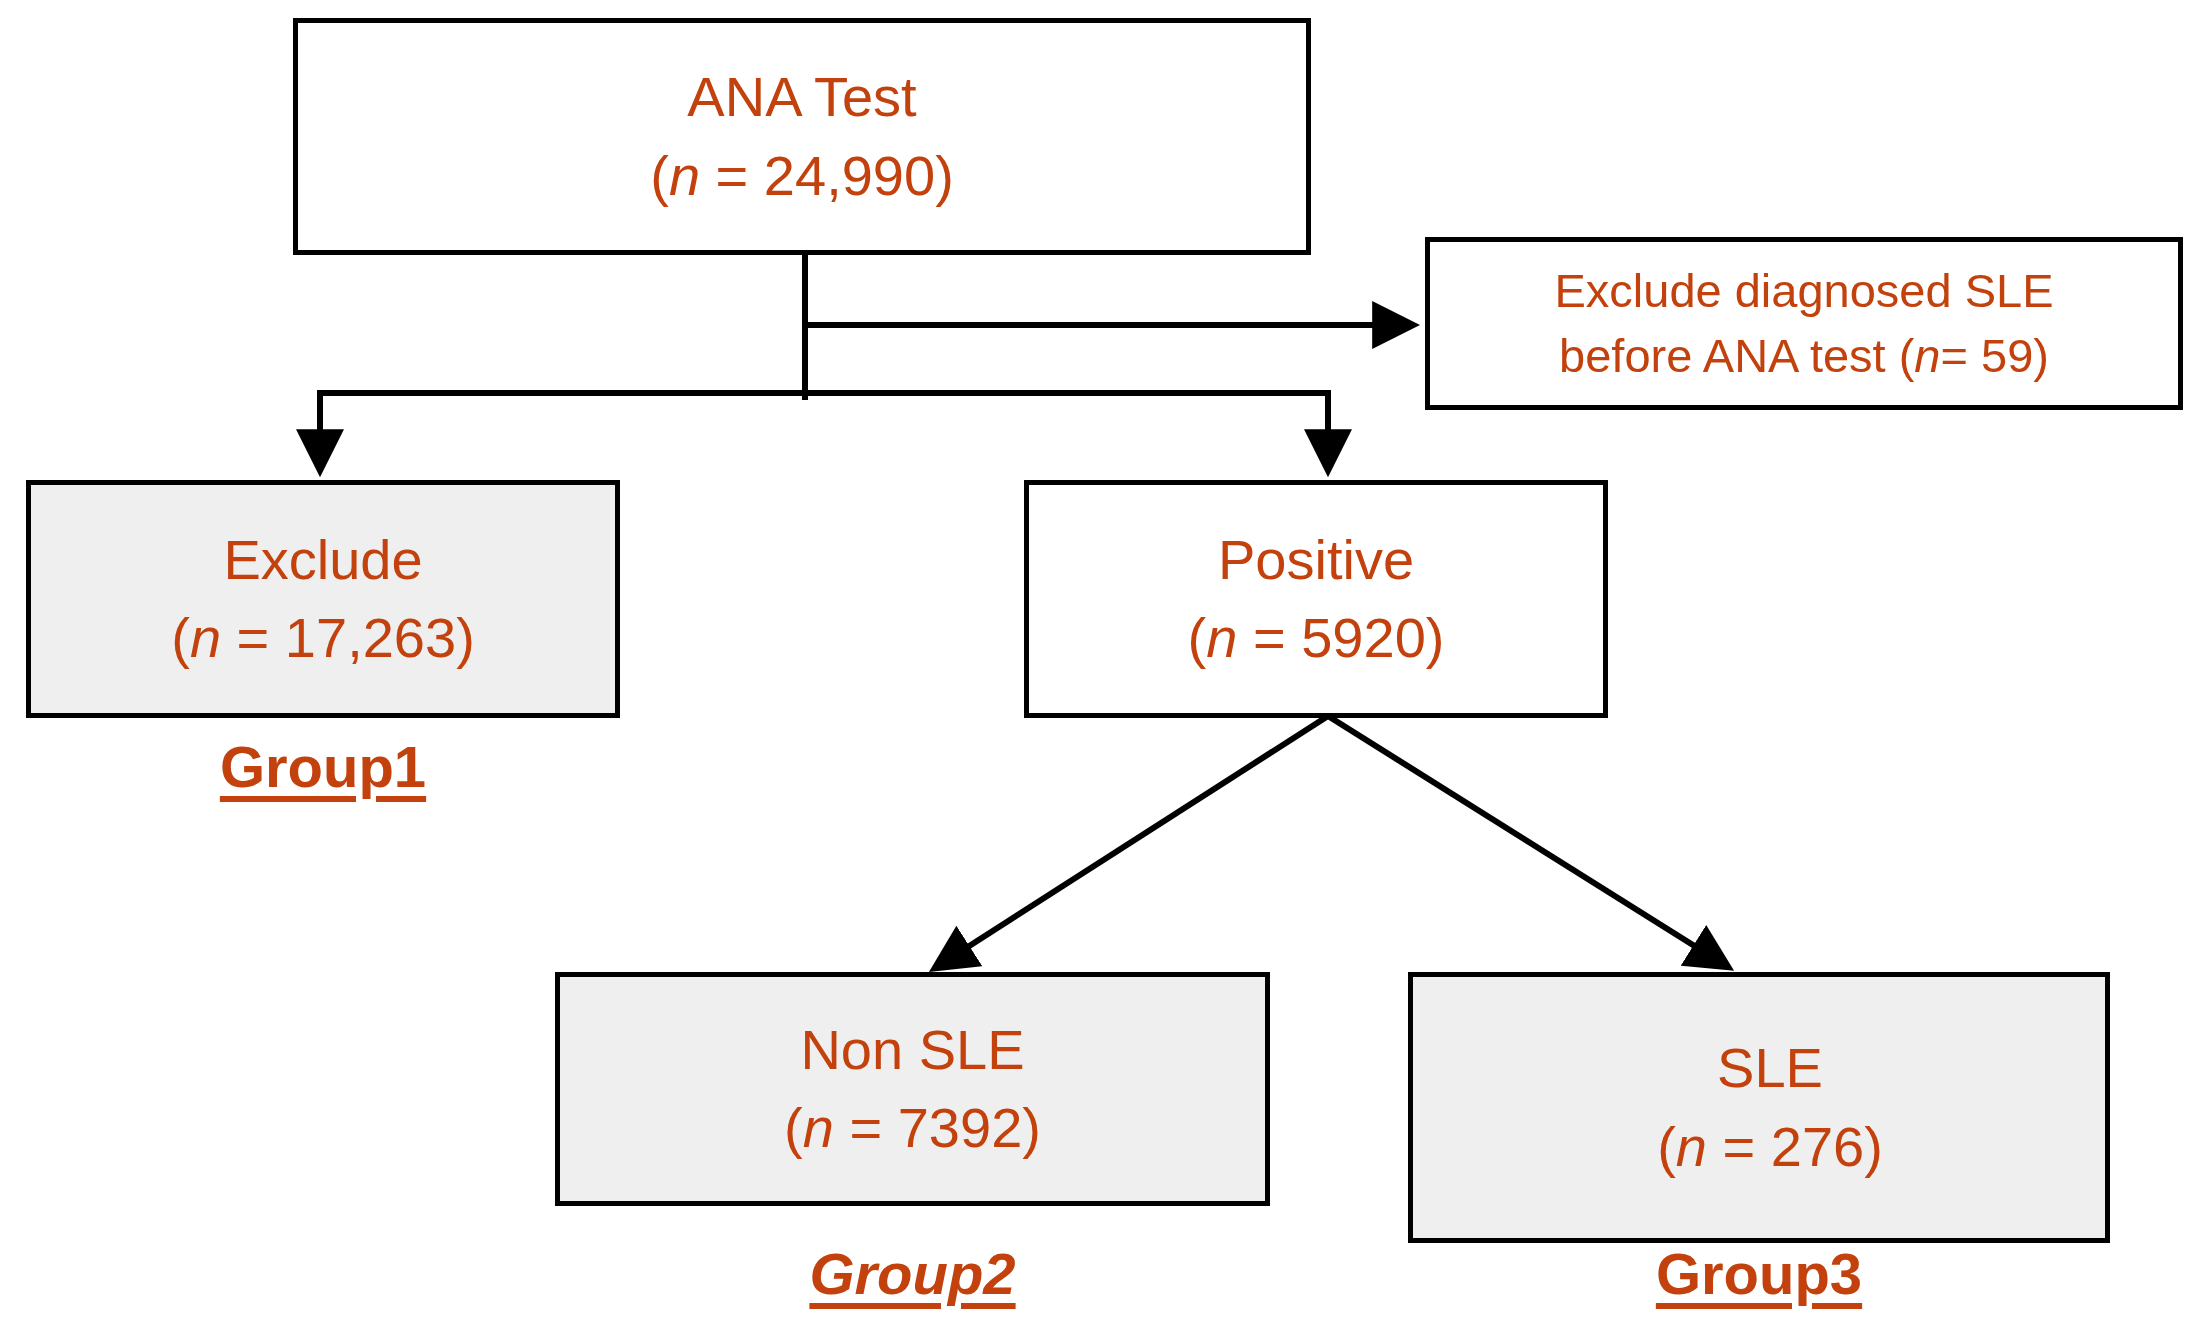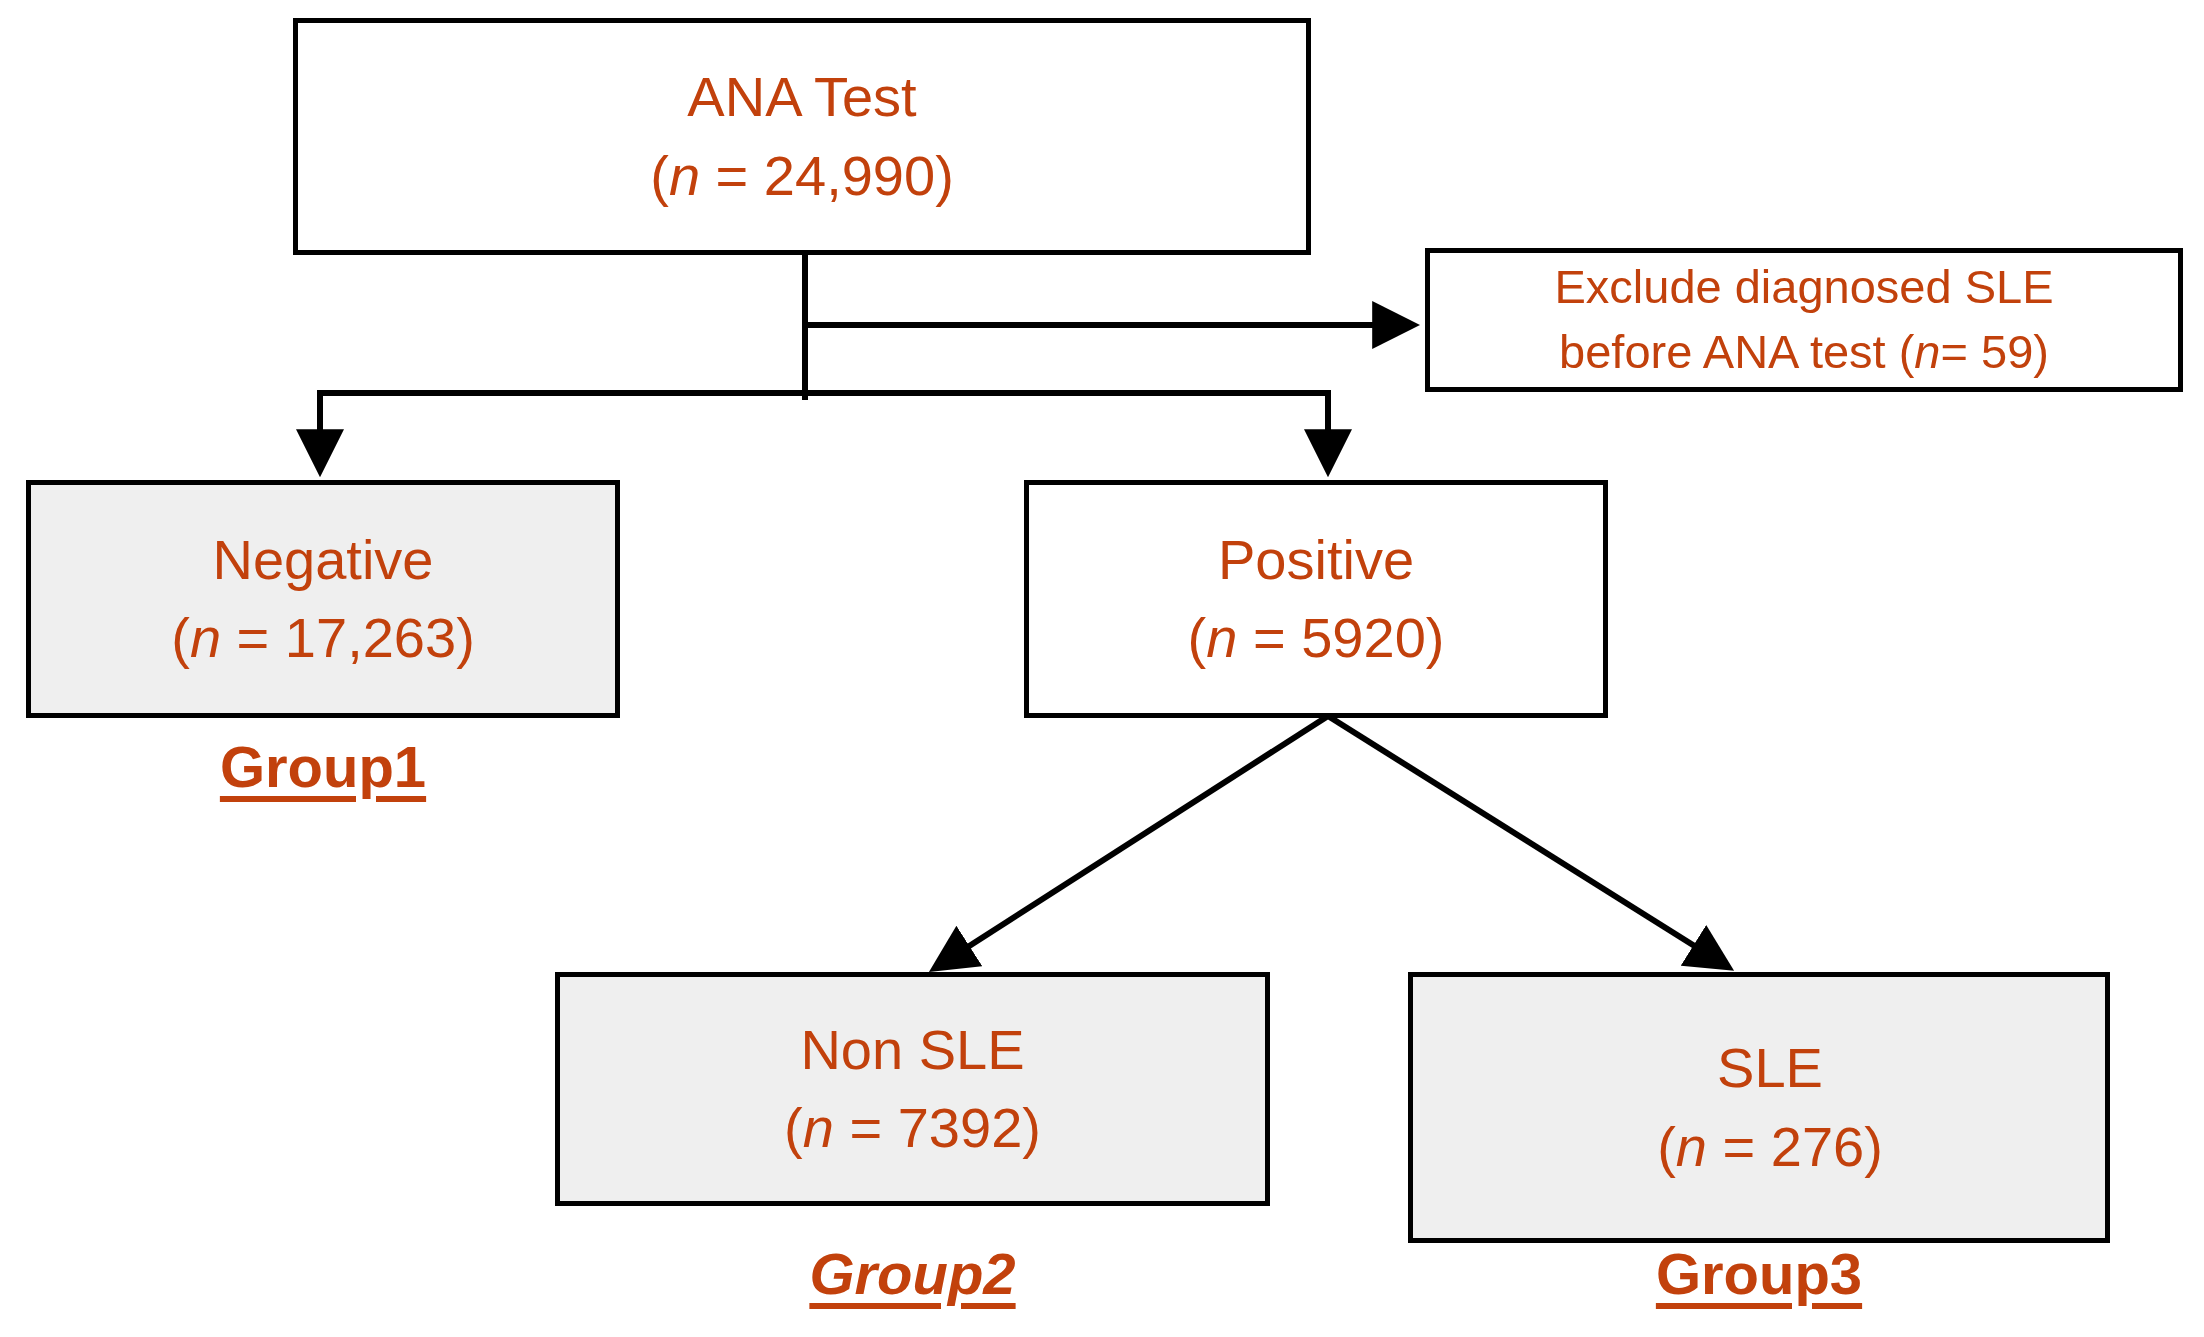--- a/index.html
+++ b/index.html
@@ -82,29 +82,29 @@
     <line x1="1328" y1="716" x2="1728" y2="967" marker-end="url(#arrowhead)"></line>
   </svg>
 
   <div class="node white" style="left:293px; top:18px; width:1018px; height:237px;">
     <div class="line">ANA Test</div>
     <div class="line">
       <span>(</span><span class="n-italic">n</span><span> = 24,990)</span>
     </div>
   </div>
 
-  <div class="node white small" style="left:1425px; top:248px; width:758px; height:144px;">
+  <div class="node white small" style="left:1425px; top:237px; width:758px; height:173px;">
     <div class="line">Exclude diagnosed SLE</div>
     <div class="line">
       <span>before ANA test (</span><span class="n-italic">n</span><span>= 59)</span>
     </div>
   </div>
 
   <div class="node shaded" style="left:26px; top:480px; width:594px; height:238px;">
-    <div class="line">Negative</div>
+    <div class="line">Exclude</div>
     <div class="line">
       <span>(</span><span class="n-italic">n</span><span> = 17,263)</span>
     </div>
   </div>
 
   <div class="node white" style="left:1024px; top:480px; width:584px; height:238px;">
     <div class="line">Positive</div>
     <div class="line">
       <span>(</span><span class="n-italic">n</span><span> = 5920)</span>
     </div>

